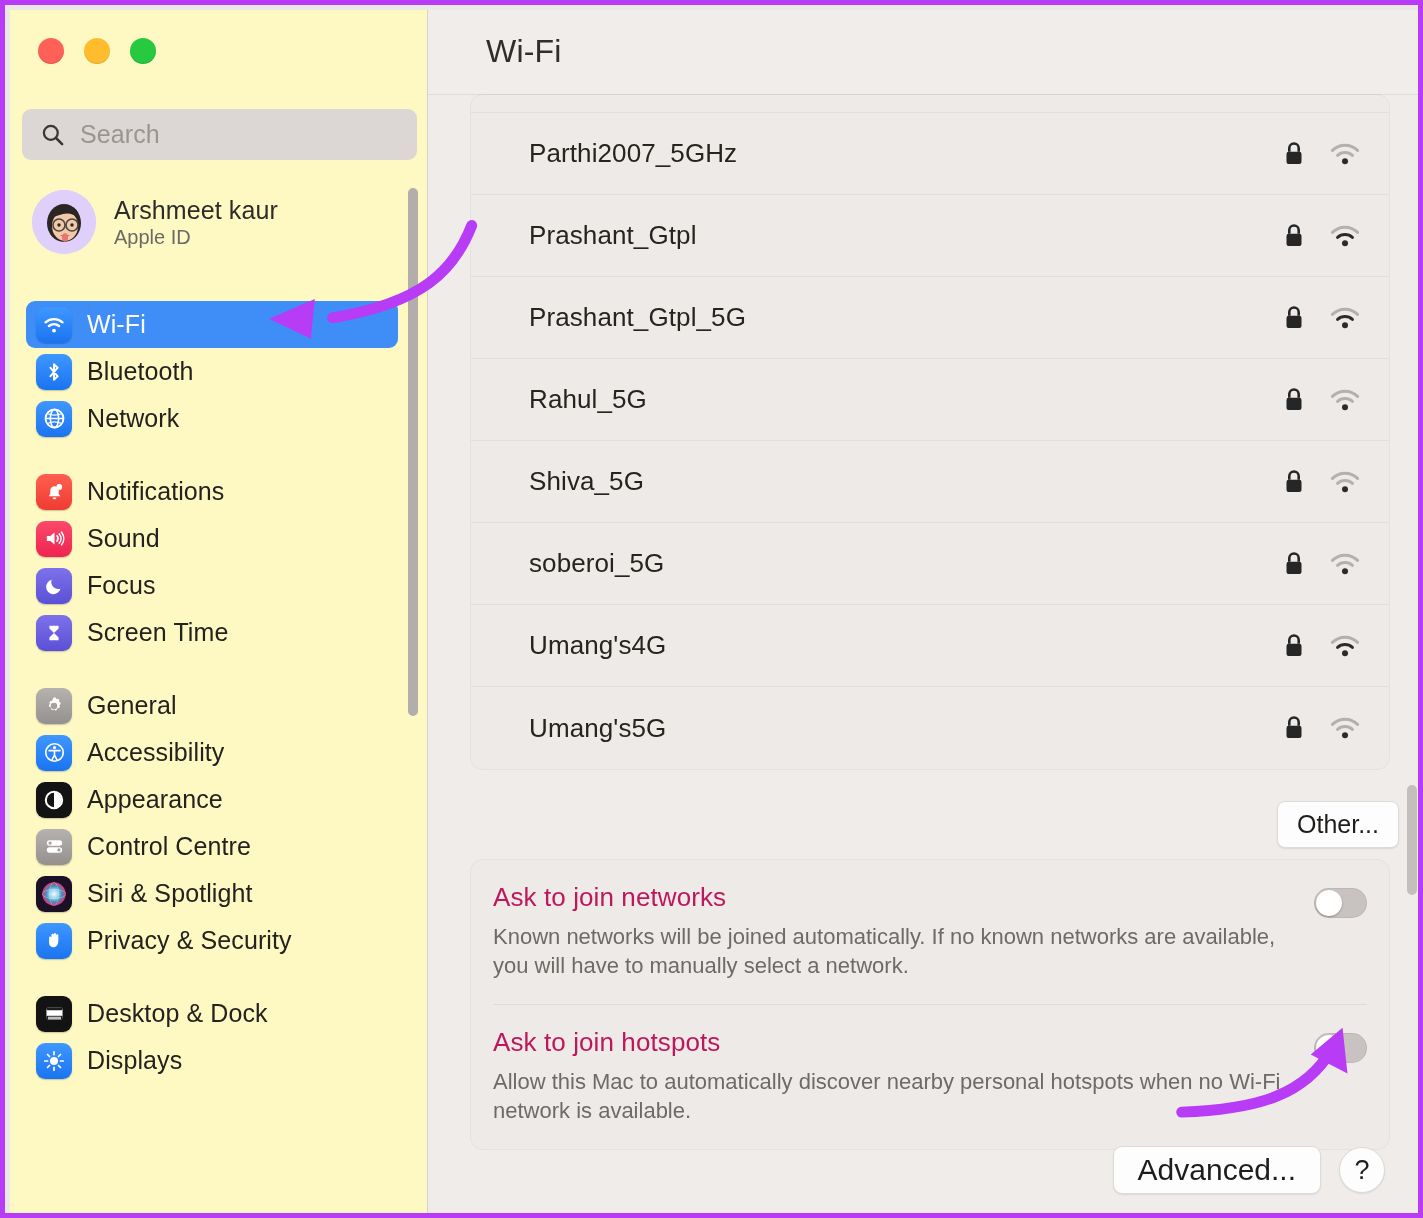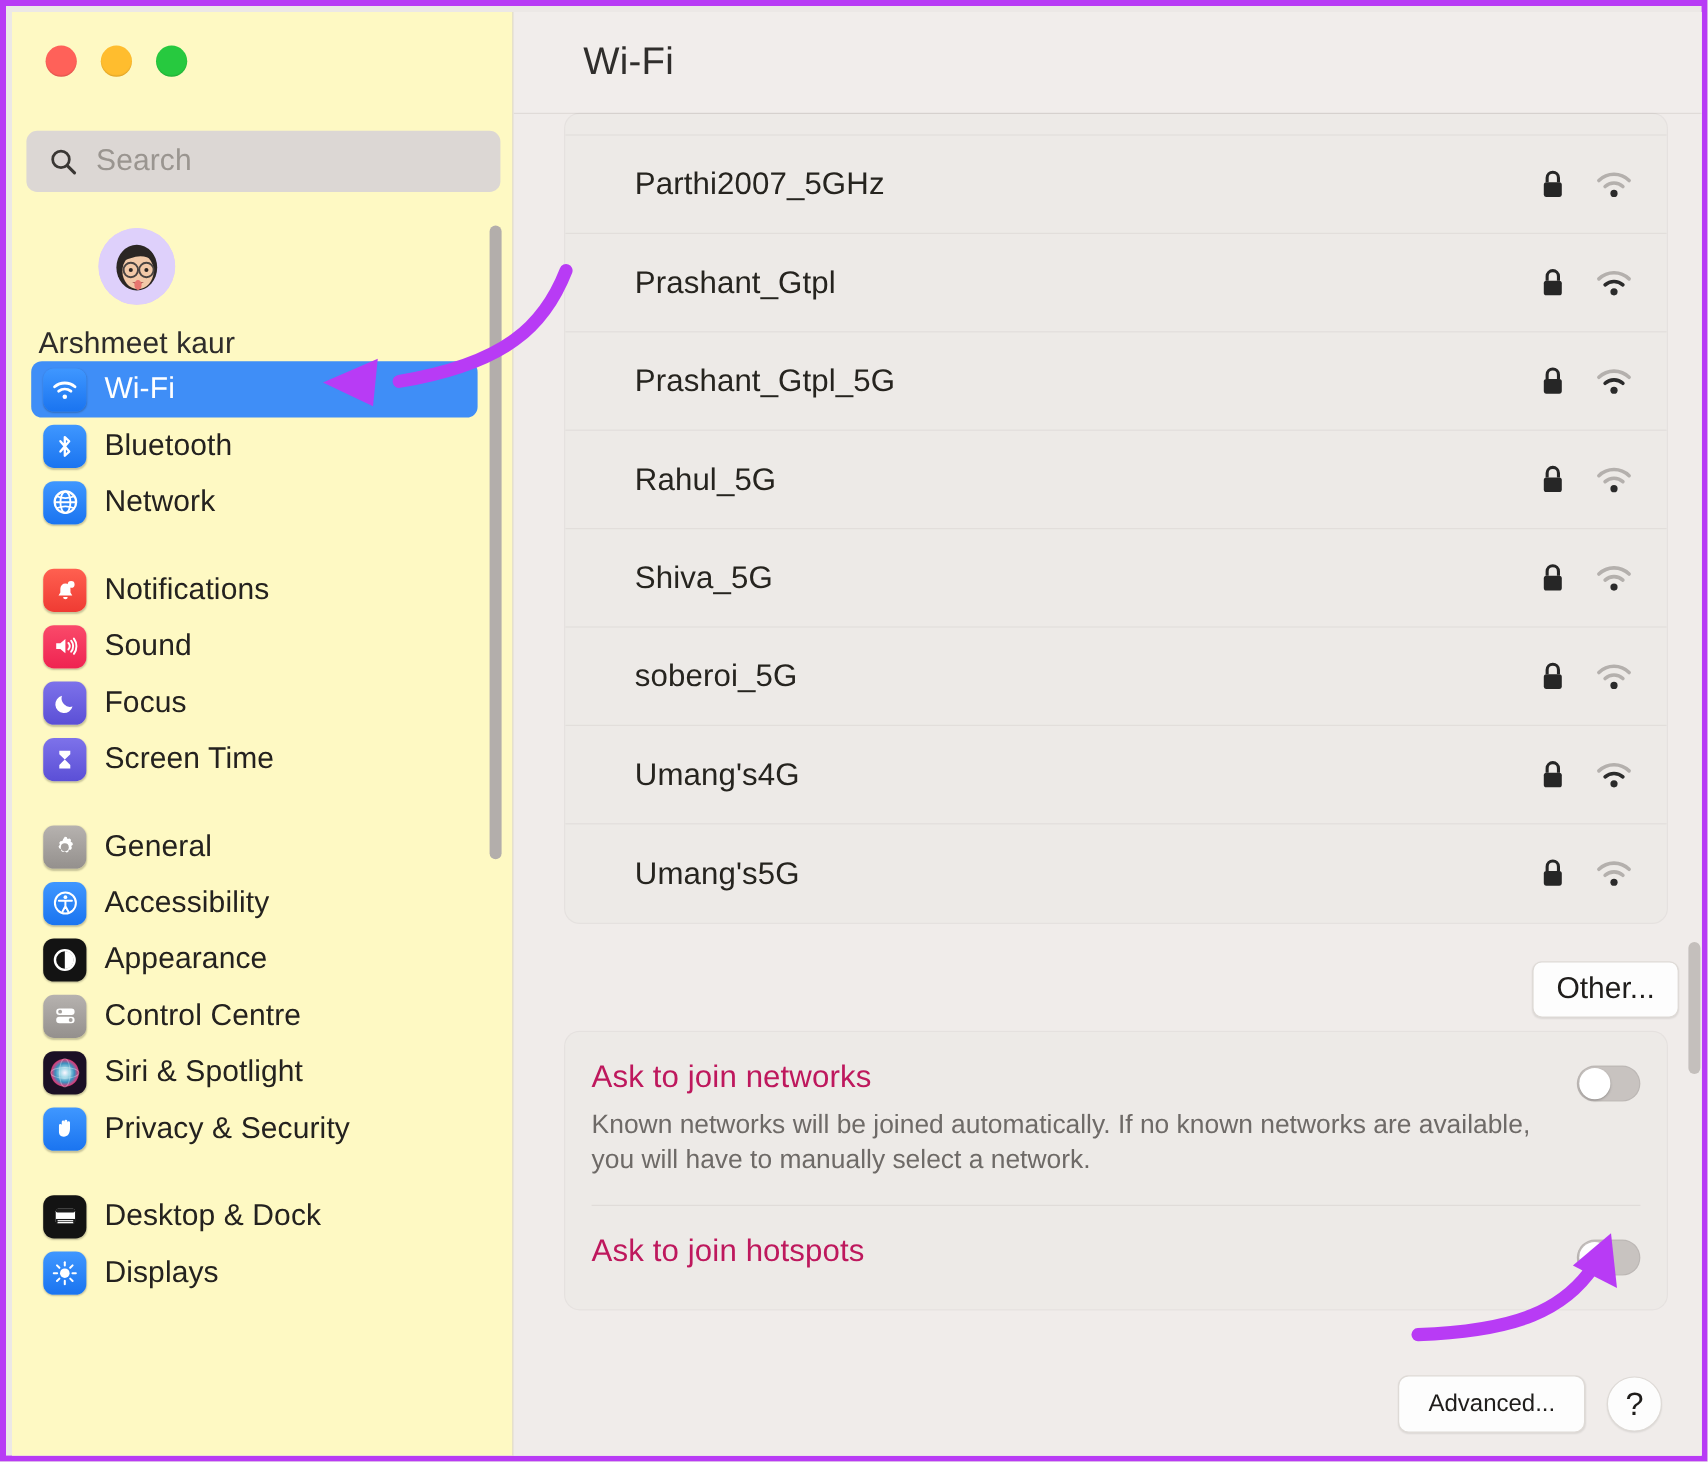--- a/index.html
+++ b/index.html
@@ -53,21 +53,21 @@
   #search-box .mag { width:26px; height:26px; flex-shrink:0; }
   #search-input-text {
     margin-left:14px;
     font-size:25px;
     color:#9a9590;
     letter-spacing:.1px;
   }
 
   #profile {
     position:absolute; left:22px; top:180px;
-    display:flex; align-items:center; gap:18px;flex-direction:column;
+    display:flex; align-items:center; gap:18px;
   }
   #avatar {
     width:64px; height:64px; border-radius:50%;
     background:radial-gradient(circle at 50% 45%, #e2d4fb 0%, #dcc9fa 70%, #d4bcf7 100%);
     position:relative; overflow:hidden; flex-shrink:0;
   }
   #profile-texts { display:flex; flex-direction:column; gap:1px; }
   #profile-name { font-size:25px; color:#2e2c2b; letter-spacing:.1px; }
   #profile-sub  { font-size:20px; color:#6c6966; }
 
@@ -202,21 +202,21 @@
     position:absolute; right:38px; bottom:24px;
     display:flex; align-items:center; gap:18px;
   }
   #advanced-btn {
     height:48px; padding:0 24px;
     background:#fdfdfd;
     border:1px solid #dedad6;
     border-radius:9px;
     box-shadow:0 1px 1.5px rgba(0,0,0,.09);
     display:flex; align-items:center;
-    font-size:20px; color:#1f1d1b;
+    font-size:30px; color:#1f1d1b;
     cursor:default;
   }
   #help-btn {
     width:46px; height:46px; border-radius:50%;
     background:#fdfdfd;
     border:1px solid #dedad6;
     box-shadow:0 1px 1.5px rgba(0,0,0,.09);
     display:flex; align-items:center; justify-content:center;
     font-size:27px; color:#1f1d1b;
     cursor:default;
@@ -618,20 +618,21 @@
             <div class="toggle-desc">Known networks will be joined automatically. If no known networks are available, you will have to manually select a network.</div>
           </div>
           <div class="switch">
             <div class="knob"></div>
           </div>
         </div>
 
         <div class="toggle-row">
           <div class="toggle-texts">
             <div class="toggle-title">Ask to join hotspots</div>
+            <div class="toggle-desc">Allow this Mac to automatically discover nearby personal hotspots when no Wi-Fi network is available.</div>
           </div>
           <div class="switch">
             <div class="knob"></div>
           </div>
         </div>
       </div>
 
       <div id="bottom-bar">
         <div id="advanced-btn">Advanced...</div>
         <div id="help-btn">?</div>

